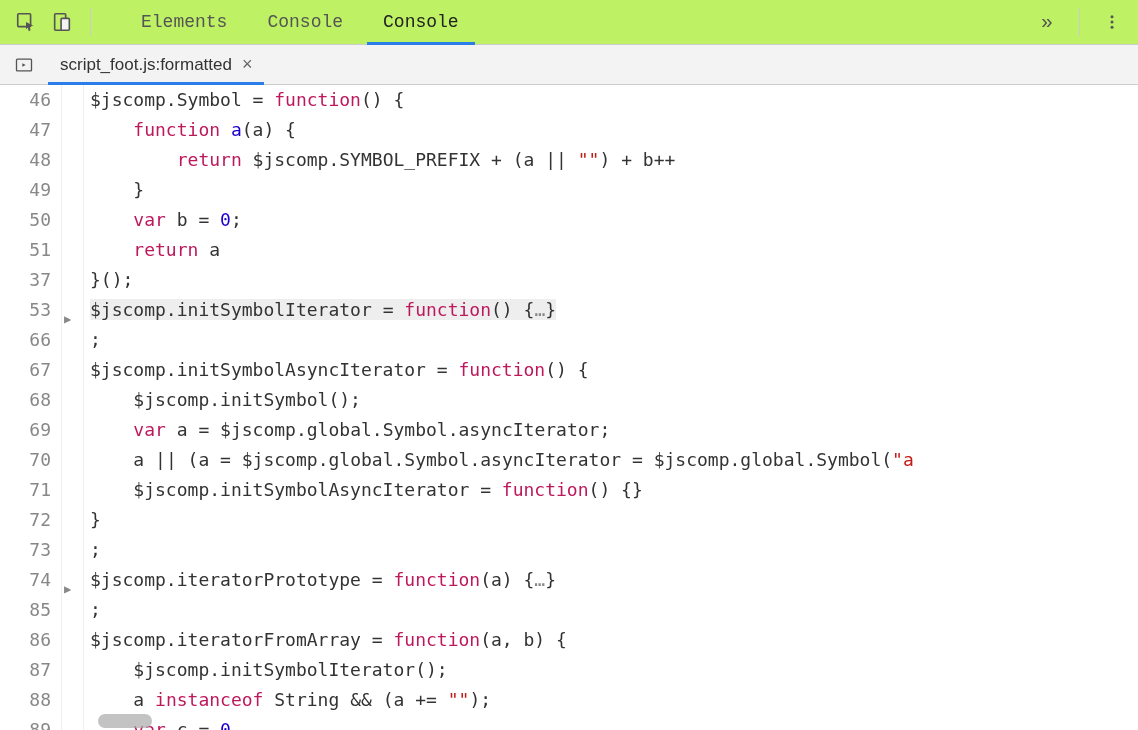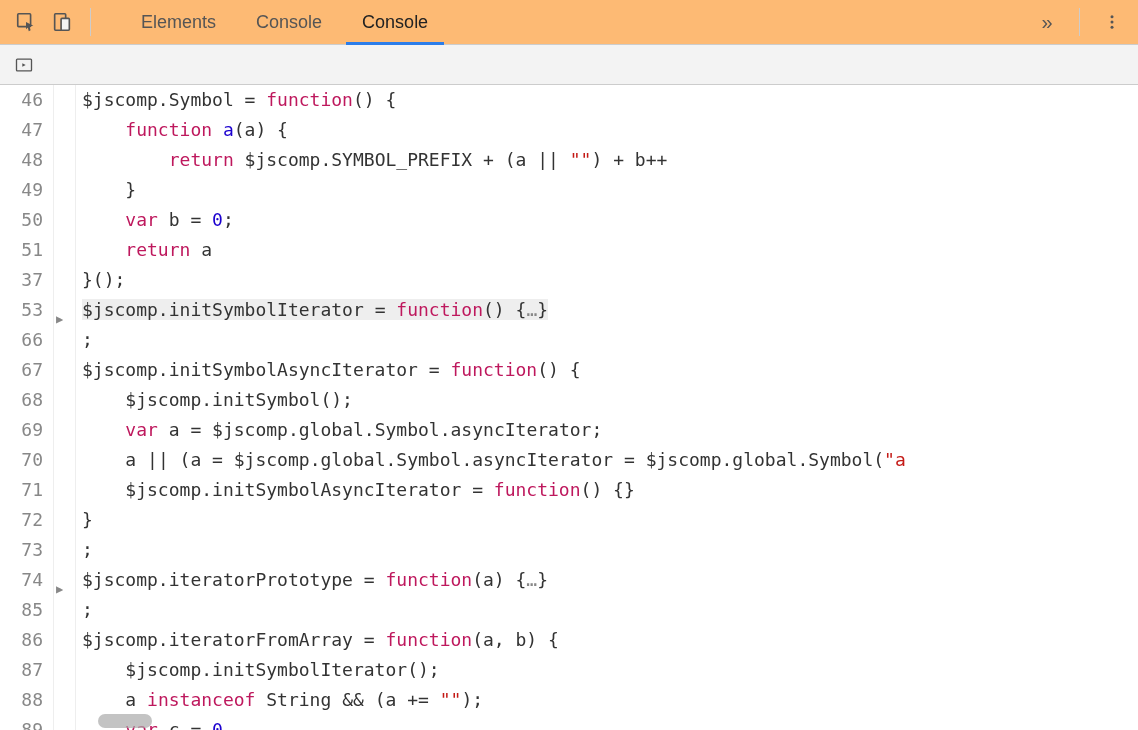--- a/index.html
+++ b/index.html
@@ -10,22 +10,23 @@
       background: #fff;
       overflow: hidden;
       width: 1138px;
       height: 730px;
     }
     .toolbar {
       display: flex;
       align-items: center;
       height: 45px;
       border-bottom: 1px solid #ccc;
-      background: #fdba74;
+      background: #bef264;
       padding: 0 8px;
+      font-family: Liberation Mono, monospace;
     }
     .toolbar-icon {
       width: 36px;
       height: 36px;
       display: flex;
       align-items: center;
       justify-content: center;
       cursor: pointer;
       color: #555;
     }
@@ -111,21 +112,21 @@
     .editor {
       display: flex;
       height: calc(100% - 85px);
       font-family: Menlo, Consolas, monospace;
       font-size: 18px;
       line-height: 30px;
       overflow: hidden;
       position: relative;
     }
     .gutter-lines {
-      width: 54px;
+      width: 62px;
       text-align: right;
       color: #888;
       padding-right: 10px;
       background: #fff;
       user-select: none;
     }
     .gutter-fold {
       width: 22px;
       background: #fff;
       user-select: none;
@@ -204,20 +205,24 @@
     </div>
   </div>
 </div>
 
 <div class="subbar">
   <div class="subbar-icon">
     <svg width="20" height="20" viewBox="0 0 24 24" fill="none" stroke="currentColor" stroke-width="1.6">
       <rect x="3" y="5" width="18" height="14" rx="1"></rect>
       <path d="M10 10 L14 12 L10 14 Z" fill="currentColor" stroke="none"></path>
     </svg>
+  </div>
+  <div class="file-tab active">
+    <span>script_foot.js:formatted</span>
+    <span class="file-close">×</span>
   </div>
 </div>
 
 <div class="editor">
   <div class="gutter-lines gutter-sep" id="gutter-lines">
       <div class="code-row">46</div>
       <div class="code-row">47</div>
       <div class="code-row">48</div>
       <div class="code-row">49</div>
       <div class="code-row">50</div>

